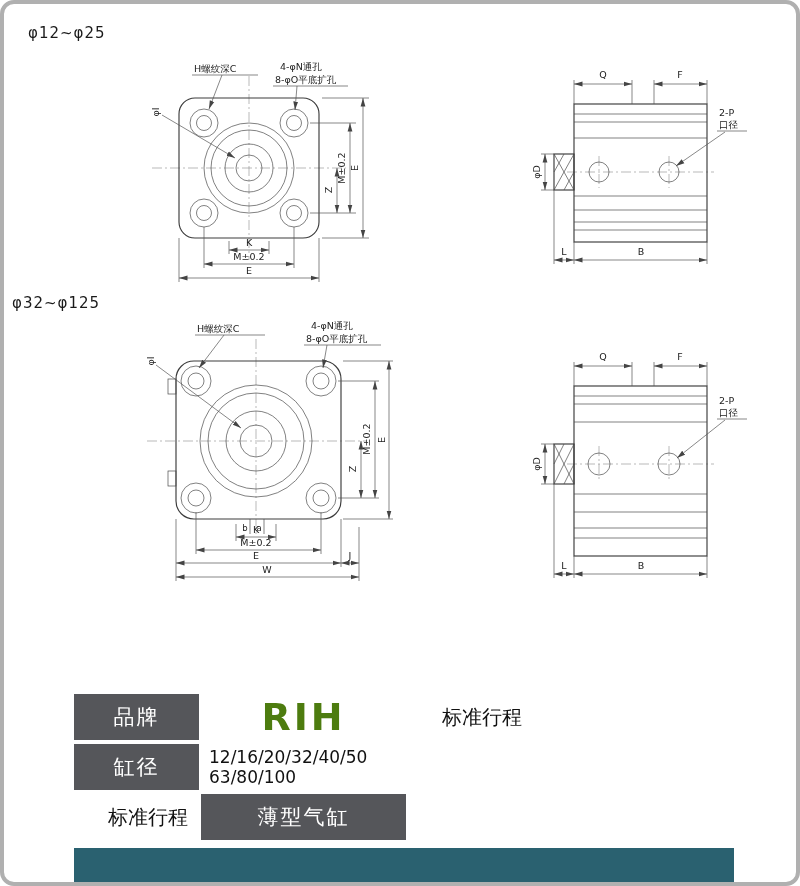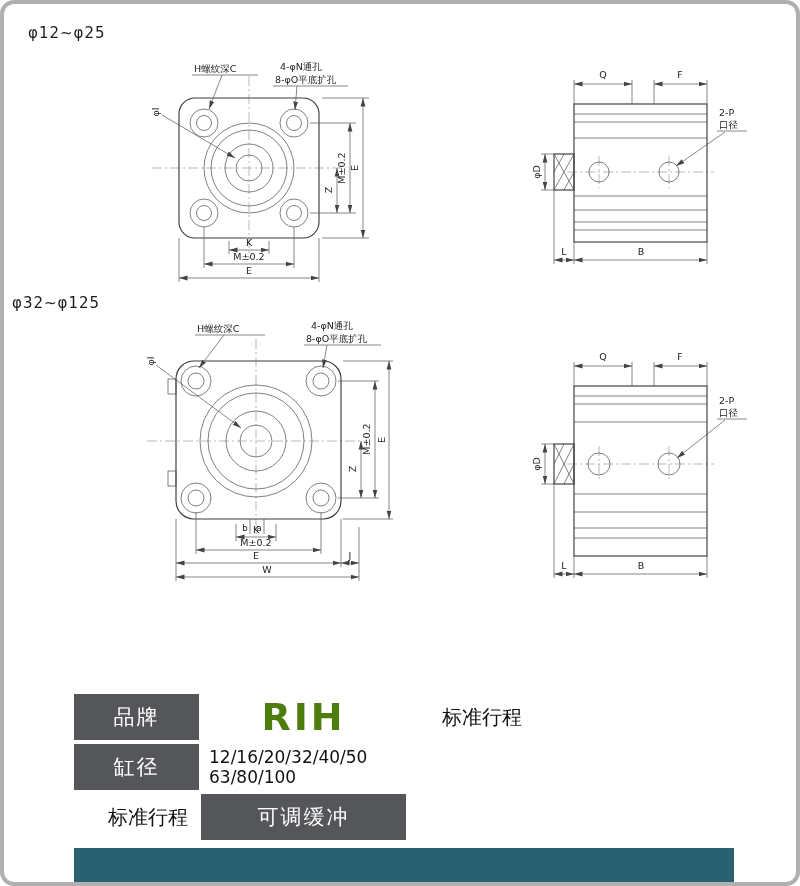--- a/index.html
+++ b/index.html
@@ -316,17 +316,17 @@
   </div>
   <div class="t-row">
     <div class="t-h">缸径</div>
     <div class="t-v twoline">
       <span>12/16/20/32/40/50</span>
       <span>63/80/100</span>
     </div>
   </div>
   <div class="t-row">
     <div class="t-v">标准行程</div>
-    <div class="t-h">可调缓冲</div>
+    <div class="t-h">薄型气缸</div>
   </div>
 </div>
 
 <div class="bottom-bar"></div>
 
 </body></html>

